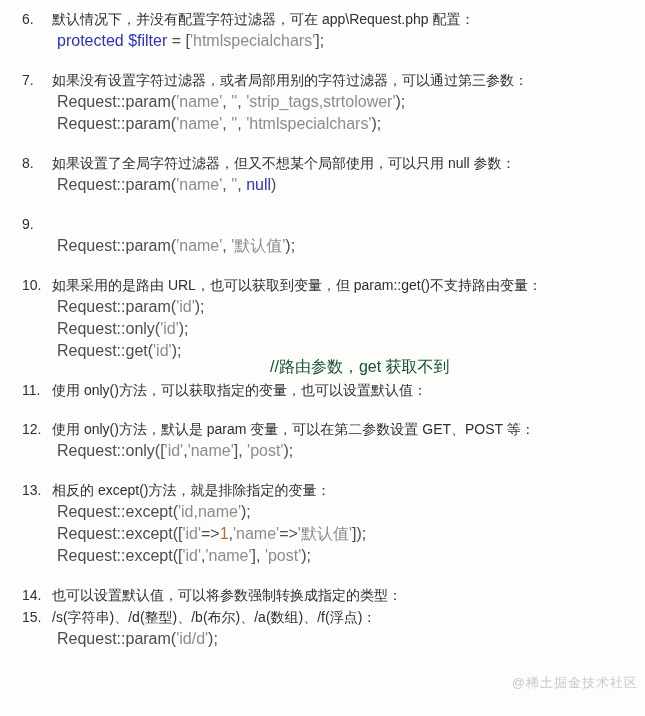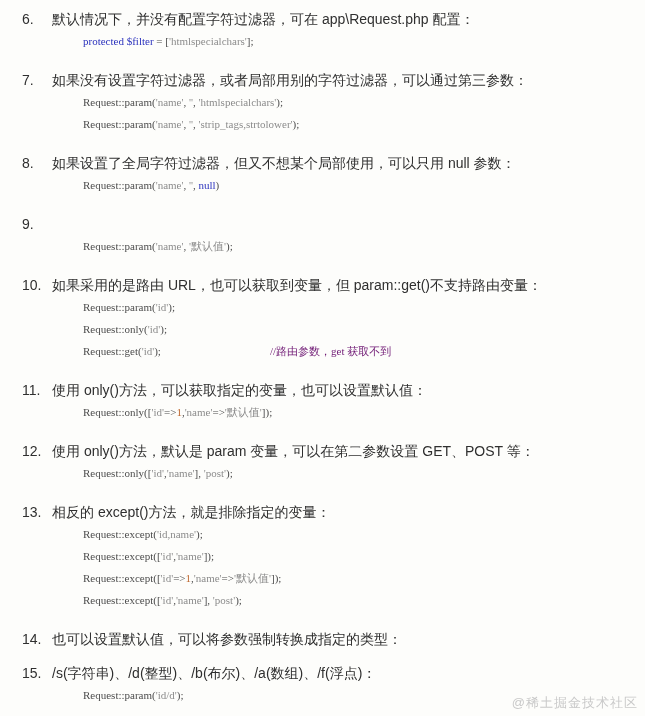--- a/index.html
+++ b/index.html
@@ -9,57 +9,57 @@
     background: #fdfdfb;
     position: relative;
     overflow: hidden;
     font-family: "Liberation Sans", sans-serif;
   }
   .doc {
     padding-top: 8px;
   }
   .section { margin-bottom: 17px; }
   
-  .section:nth-child(9) { margin-bottom: 12px; }
+  .section:nth-child(9) { margin-bottom: 0; }
   .title-line {
     display: flex;
     padding-left: 22px;
     line-height: 22px;
     font-size: 14px;
     color: #2f2f2f;
   }
   .num {
     flex: 0 0 30px;
     font-size: 14px;
     color: #2f2f2f;
   }
   .title { white-space: pre; text-align: right; }
   .code-line {
     position: relative;
-    padding-left: 83px;
+    padding-left: 57px;
     line-height: 22px;
-    font-family: Liberation Serif, serif;
-    font-size: 11px;
+    font-family: Liberation Sans, sans-serif;
+    font-size: 16px;
     color: #4d4d4d;
     white-space: pre;
   }
   .c-p { color: #4d4d4d; }
   .c-s { color: #8c8c8c; }
   .c-k { color: #2b32bd; }
   .c-n { color: #bf6a32; }
   .comment {
     position: absolute;
     left: 270px;
-    top: 0;
-    color: #701a75;
+    top: 16px;
+    color: #14532d;
   }
   .watermark {
     position: absolute;
     right: 7px;
-    bottom: 4px;
+    bottom: 24px;
     font-size: 13px;
     color: #c9c9c9;
     letter-spacing: 1px;
   }
 </style>
 </head>
 <body>
 
 <div class="doc">
     <div class="section">
@@ -67,22 +67,22 @@
         <span class="num">6.</span>
         <span class="title">默认情况下，并没有配置字符过滤器，可在 app\Request.php 配置：</span>
       </div>
       <div class="code-line"><span class="c-k">protected $filter</span><span class="c-p"> = [</span><span class="c-s">'htmlspecialchars'</span><span class="c-p">];</span></div>
     </div>
     <div class="section">
       <div class="title-line">
         <span class="num">7.</span>
         <span class="title">如果没有设置字符过滤器，或者局部用别的字符过滤器，可以通过第三参数：</span>
       </div>
+      <div class="code-line"><span class="c-p">Request::param(</span><span class="c-s">'name'</span><span class="c-p">, </span><span class="c-s">''</span><span class="c-p">, </span><span class="c-s">'strip_tags,strtolower'</span><span class="c-p">);</span></div>
       <div class="code-line"><span class="c-p">Request::param(</span><span class="c-s">'name'</span><span class="c-p">, </span><span class="c-s">''</span><span class="c-p">, </span><span class="c-s">'htmlspecialchars'</span><span class="c-p">);</span></div>
-      <div class="code-line"><span class="c-p">Request::param(</span><span class="c-s">'name'</span><span class="c-p">, </span><span class="c-s">''</span><span class="c-p">, </span><span class="c-s">'strip_tags,strtolower'</span><span class="c-p">);</span></div>
     </div>
     <div class="section">
       <div class="title-line">
         <span class="num">8.</span>
         <span class="title">如果设置了全局字符过滤器，但又不想某个局部使用，可以只用 null 参数：</span>
       </div>
       <div class="code-line"><span class="c-p">Request::param(</span><span class="c-s">'name'</span><span class="c-p">, </span><span class="c-s">''</span><span class="c-p">, </span><span class="c-k">null</span><span class="c-p">)</span></div>
     </div>
     <div class="section">
       <div class="title-line">
@@ -97,36 +97,34 @@
       </div>
       <div class="code-line"><span class="c-p">Request::param(</span><span class="c-s">'id'</span><span class="c-p">);</span></div>
       <div class="code-line"><span class="c-p">Request::only(</span><span class="c-s">'id'</span><span class="c-p">);</span></div>
       <div class="code-line"><span class="c-p">Request::get(</span><span class="c-s">'id'</span><span class="c-p">);</span><span class="comment">//路由参数，get 获取不到</span></div>
     </div>
     <div class="section">
       <div class="title-line">
         <span class="num">11.</span>
         <span class="title">使用 only()方法，可以获取指定的变量，也可以设置默认值：</span>
       </div>
-      <div class="code-line"><span class="c-p">Request::only([</span><span class="c-s">'id'</span><span class="c-p">=&gt;</span><span class="c-n">1</span><span class="c-p">,</span><span class="c-s">'name'</span><span class="c-p">=&gt;</span><span class="c-s">'默认值'</span><span class="c-p">]);</span></div>
     </div>
     <div class="section">
       <div class="title-line">
         <span class="num">12.</span>
         <span class="title">使用 only()方法，默认是 param 变量，可以在第二参数设置 GET、POST 等：</span>
       </div>
       <div class="code-line"><span class="c-p">Request::only([</span><span class="c-s">'id'</span><span class="c-p">,</span><span class="c-s">'name'</span><span class="c-p">], </span><span class="c-s">'post'</span><span class="c-p">);</span></div>
     </div>
     <div class="section">
       <div class="title-line">
         <span class="num">13.</span>
         <span class="title">相反的 except()方法，就是排除指定的变量：</span>
       </div>
       <div class="code-line"><span class="c-p">Request::except(</span><span class="c-s">'id,name'</span><span class="c-p">);</span></div>
-      <div class="code-line"><span class="c-p">Request::except([</span><span class="c-s">'id'</span><span class="c-p">,</span><span class="c-s">'name'</span><span class="c-p">]);</span></div>
       <div class="code-line"><span class="c-p">Request::except([</span><span class="c-s">'id'</span><span class="c-p">=&gt;</span><span class="c-n">1</span><span class="c-p">,</span><span class="c-s">'name'</span><span class="c-p">=&gt;</span><span class="c-s">'默认值'</span><span class="c-p">]);</span></div>
       <div class="code-line"><span class="c-p">Request::except([</span><span class="c-s">'id'</span><span class="c-p">,</span><span class="c-s">'name'</span><span class="c-p">], </span><span class="c-s">'post'</span><span class="c-p">);</span></div>
     </div>
     <div class="section">
       <div class="title-line">
         <span class="num">14.</span>
         <span class="title">也可以设置默认值，可以将参数强制转换成指定的类型：</span>
       </div>
     </div>
     <div class="section">

